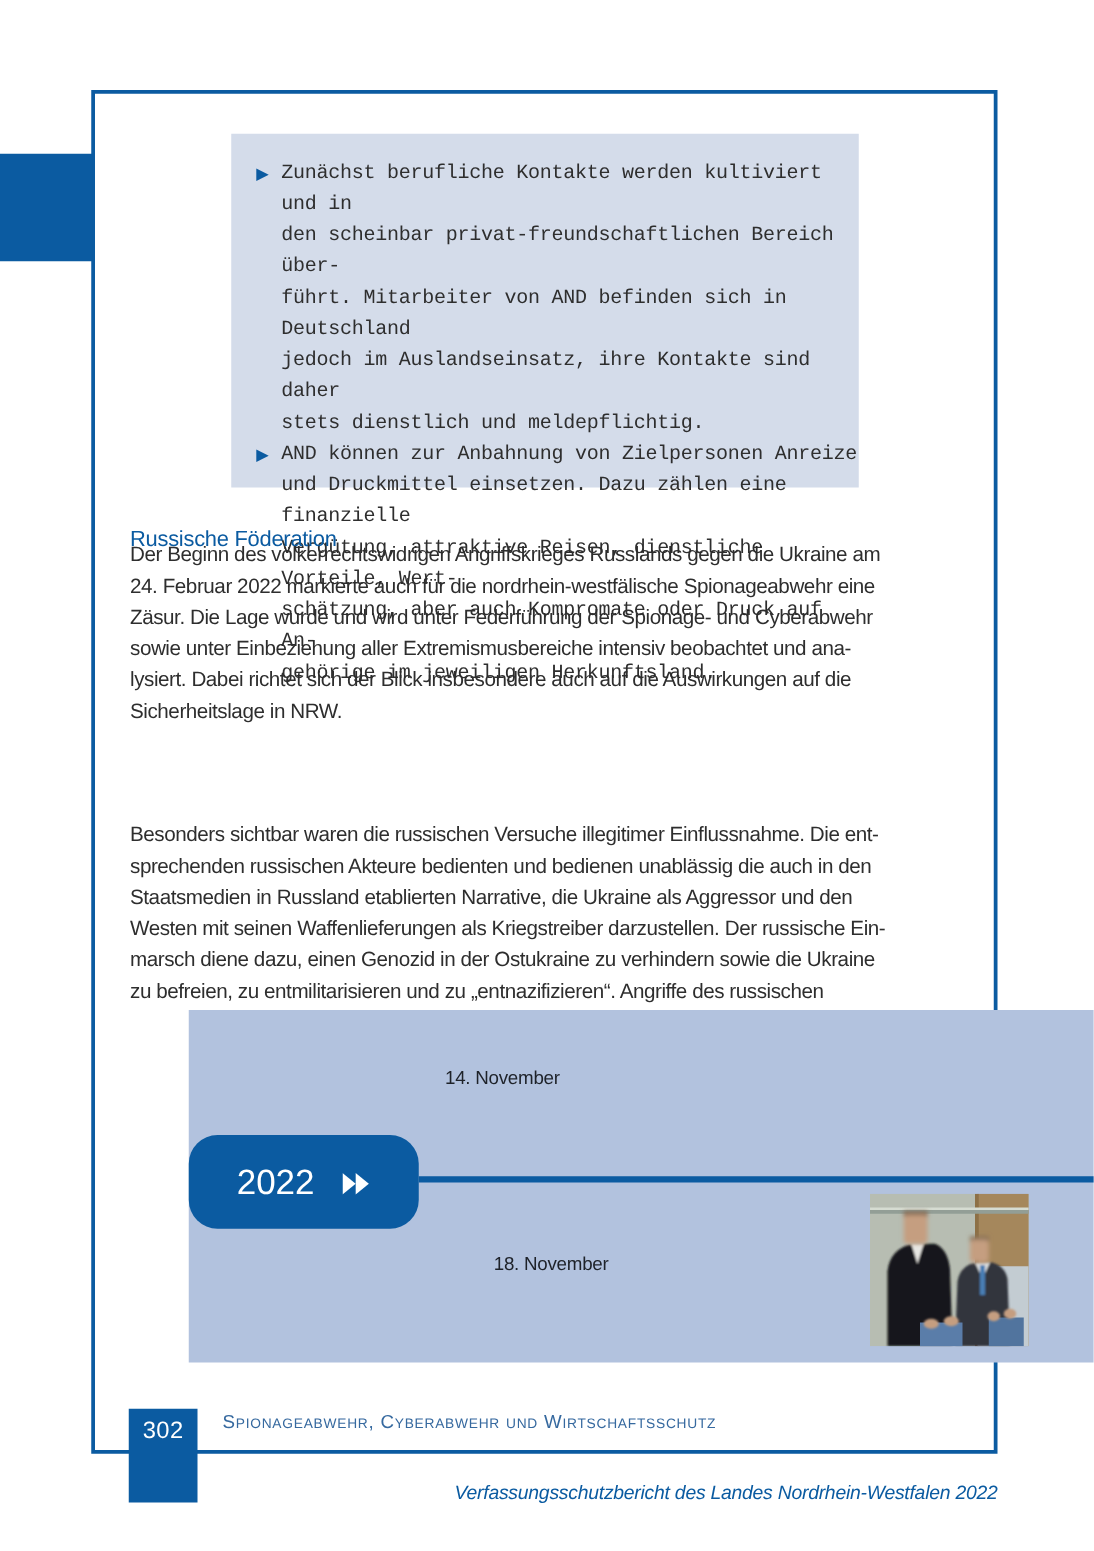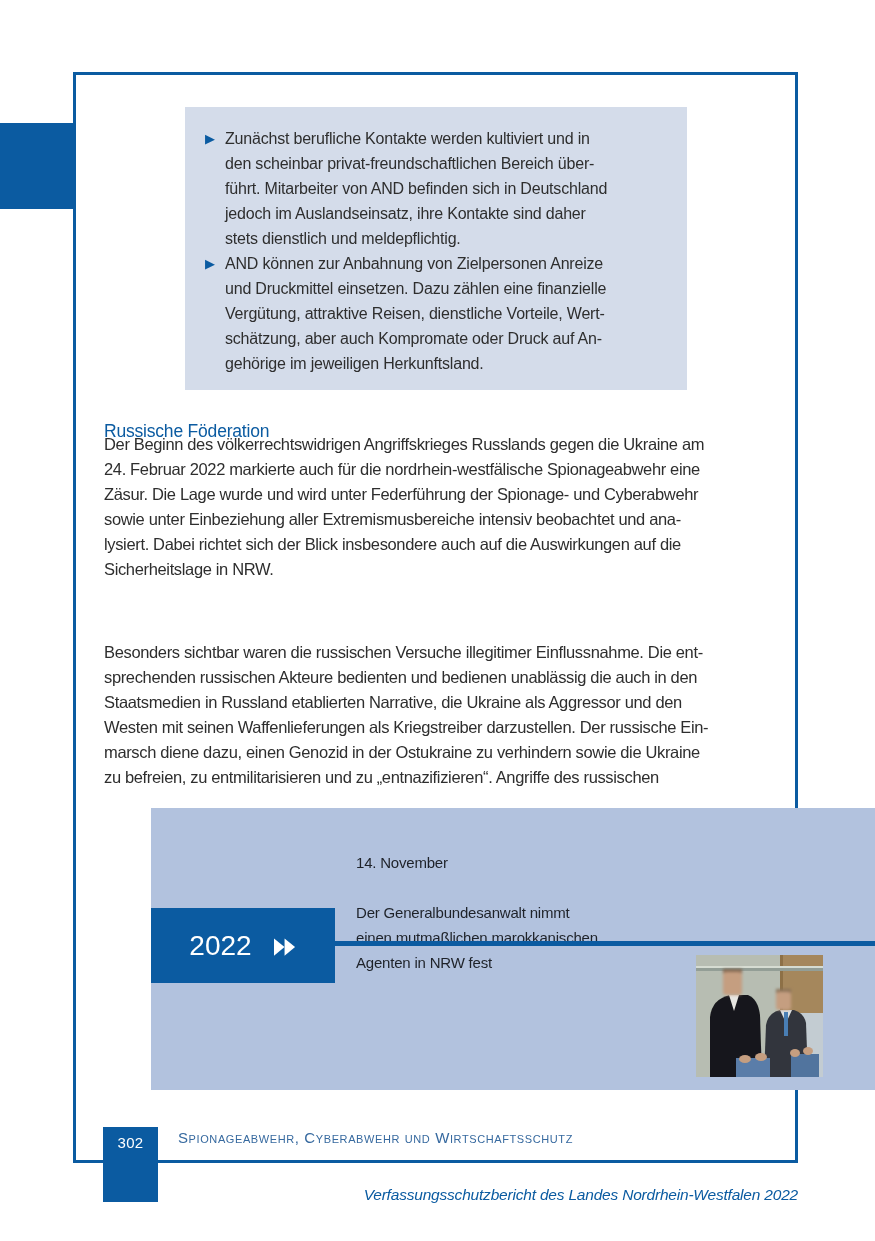--- a/index.html
+++ b/index.html
@@ -10,42 +10,42 @@
   }
   .page-border { position:absolute; left:73px; top:72px; width:725px; height:1091px;
     border:3px solid var(--accent); box-sizing:border-box; background:transparent; }
   .left-tab { position:absolute; left:0; top:123px; width:74px; height:86px; background:var(--accent); }
 
   .info-box { position:absolute; left:185px; top:107px; width:502px; height:283px;
     background:var(--box-bg); box-sizing:border-box; padding:19px 0 0 20px; }
   .bullet-row { display:flex; }
   .tri { color:var(--accent); font-size:13px; line-height:25px; margin-right:10px; flex:0 0 auto; }
   .bullet-text { white-space:pre-line; font-size:16px; line-height:25px; letter-spacing:-0.2px;
-    color:var(--text); width:462px; }
+    color:var(--text); width:462px;font-family:Liberation Mono, monospace; }
 
   .heading { position:absolute; left:104px; top:421px; margin:0; font-size:17.5px; font-weight:normal;
     color:var(--accent); letter-spacing:-0.2px; }
   .para { position:absolute; left:104px; width:700px; white-space:pre-line; font-size:16.5px;
     line-height:25px; letter-spacing:-0.35px; color:var(--text); }
   .p1 { top:432px; }
-  .p2 { top:640px; }
+  .p2 { top:656px; }
 
   .timeline { position:absolute; left:103px; top:808px; width:772px; height:282px; background:var(--band-bg);margin-left:48px; }
   .event { position:absolute; white-space:pre-line; font-size:15px; line-height:25px;
     letter-spacing:-0.2px; color:#1e2229; }
   .e0 { left:205px; top:17px; }
   .e1 { left:244px; top:166px; }
   .hline { position:absolute; left:184px; top:133px; right:0; height:5px; background:var(--accent); }
   .year-badge { position:absolute; left:0; top:100px; width:184px; height:75px; background:var(--accent);
-    display:flex; align-items:center; justify-content:center; gap:22px; color:#fff; font-size:28px; }
+    display:flex; align-items:center; justify-content:center; gap:22px; color:#fff; font-size:28px;border-radius:23px; }
   .ff { width:23px; height:18px; margin-top:3px; }
   .photo { position:absolute; left:545px; top:147px; width:127px; height:122px; display:block; }
 
   .footer-badge { position:absolute; left:103px; top:1127px; width:55px; height:75px; background:var(--accent);
-    color:#fff; font-size:15px; text-align:center; padding-top:7px; box-sizing:border-box; letter-spacing:0.3px; }
+    color:#fff; font-size:19px; text-align:center; padding-top:7px; box-sizing:border-box; letter-spacing:0.3px; }
   .chapter { position:absolute; left:178px; top:1129px; font-variant:small-caps; font-size:15px;
     letter-spacing:0.6px; color:var(--chapter); }
   .report-title { position:absolute; right:77px; top:1186px; font-size:15.5px; color:var(--accent);
     letter-spacing:-0.2px;font-style:italic; }
 </style>
 </head>
 <body>
 
 <div class="canvas" style="--accent: #0b5ba1; --box-bg: #d4dcea; --band-bg: #b2c2de; --text: #2e2e2e; --chapter: #36699f;">
 
@@ -81,36 +81,34 @@
   <div class="para p2">Besonders sichtbar waren die russischen Versuche illegitimer Einflussnahme. Die ent-
 sprechenden russischen Akteure bedienten und bedienen unablässig die auch in den
 Staatsmedien in Russland etablierten Narrative, die Ukraine als Aggressor und den
 Westen mit seinen Waffenlieferungen als Kriegstreiber darzustellen. Der russische Ein-
 marsch diene dazu, einen Genozid in der Ostukraine zu verhindern sowie die Ukraine
 zu befreien, zu entmilitarisieren und zu „entnazifizieren“. Angriffe des russischen</div>
 
   <div class="timeline">
     <div class="event e0">
       <div class="ev-date">14. November</div>
-      <div class="ev-text">Der Generalbundesanwalt nimmt
-einen mutmaßlichen marokkanischen
-Agenten in NRW fest</div>
     </div>
 
     <div class="hline"></div>
 
     <div class="year-badge">
       <span>2022</span>
       <svg class="ff" viewBox="0 0 24 18">
         <polygon points="0,0 0,18 11,9" fill="#ffffff"></polygon>
         <polygon points="11,0 11,18 22,9" fill="#ffffff"></polygon>
       </svg>
     </div>
 
     <div class="event e1">
+      <div class="ev-date">18. November</div>
     </div>
 
     <svg class="photo" viewBox="0 0 127 122" preserveAspectRatio="none">
       <defs>
         <filter id="bFace" x="-40%" y="-40%" width="180%" height="180%">
             <feGaussianBlur stdDeviation="1.6"></feGaussianBlur>
           </filter>
         <filter id="bSoft" x="-20%" y="-20%" width="140%" height="140%">
             <feGaussianBlur stdDeviation="0.7"></feGaussianBlur>
           </filter>

